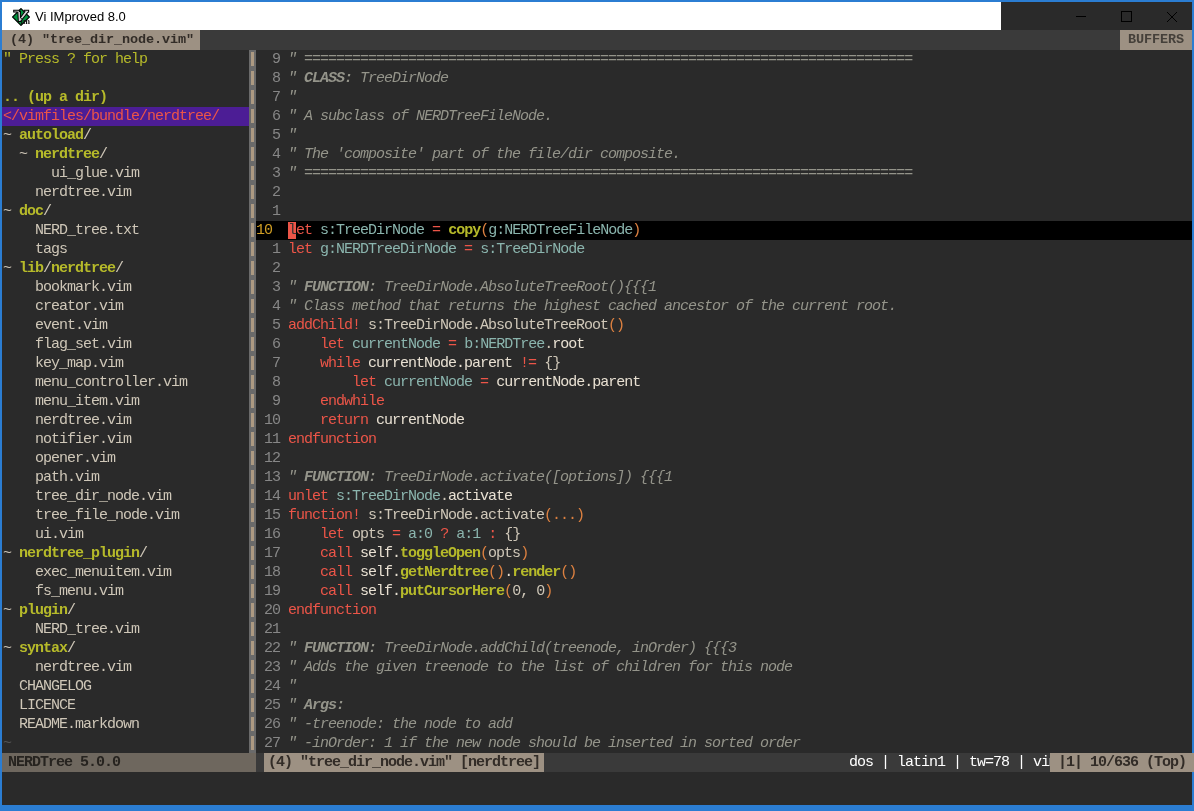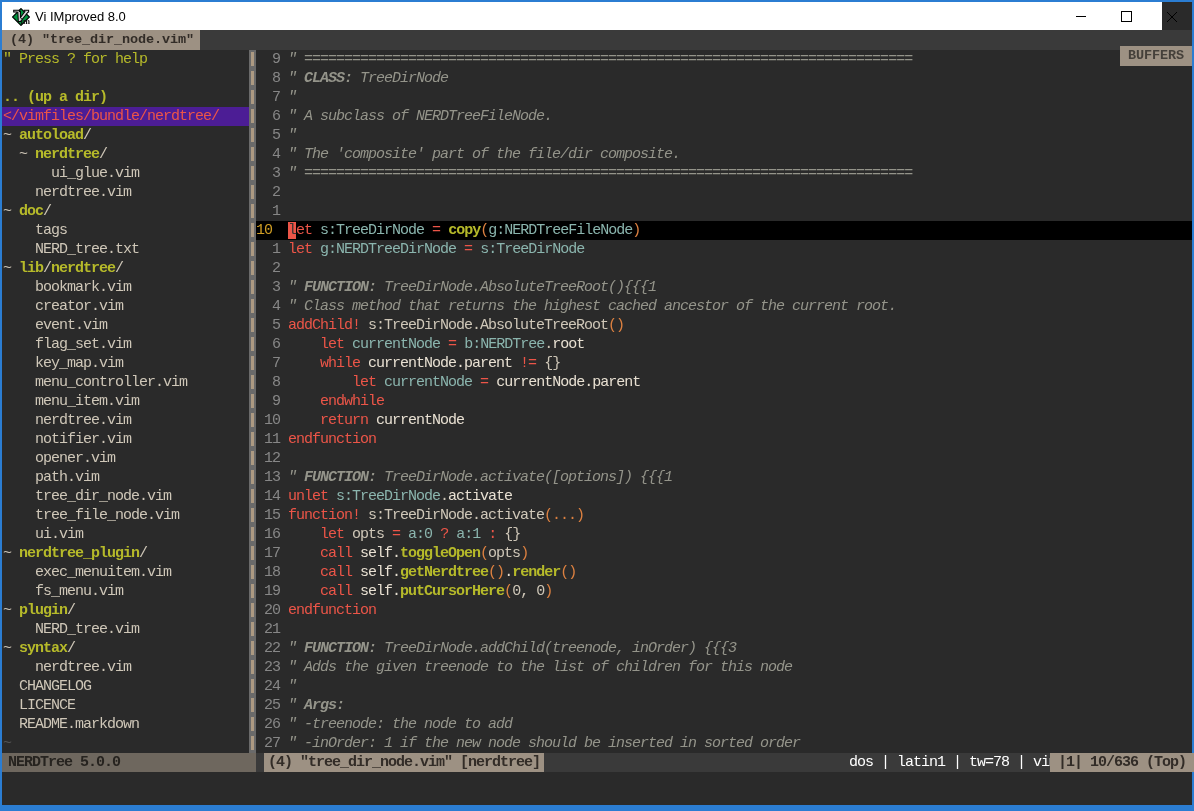--- a/index.html
+++ b/index.html
@@ -2,29 +2,29 @@
 <html><head><meta charset="utf-8"><style>
 * { margin:0; padding:0; box-sizing:border-box; }
 html,body { width:1194px; height:811px; overflow:hidden; }
 body { position:relative; background:#2a2a2a; font-family:"Liberation Mono",monospace; }
 .abs { position:absolute; }
 i { font-style:normal; }
 
 #frame { left:0; top:0; width:1194px; height:811px; border:2px solid #2b7dd2; border-bottom:none; }
 #botborder { left:0; top:805px; width:1194px; height:6px; background:#2b7dd2; }
 
-#title { left:2px; top:2px; width:1160px; height:28px; background:#ffffff; font-family:"Liberation Sans",sans-serif; font-size:13px; color:#000; }
+#title { left:2px; top:2px; width:999px; height:28px; background:#ffffff; font-family:"Liberation Sans",sans-serif; font-size:13px; color:#000; }
 #title .txt { position:absolute; left:33px; top:7px; }
 
 .wb { position:absolute; top:0; height:28px; }
 
 #tabbar { left:2px; top:30px; width:1190px; height:20px; background:#3a3a3a; font-size:13.5px; letter-spacing:-0.1px; }
 #tab { position:absolute; left:0; top:0; width:198px; height:20px; background:#9d9183; color:#322c27; font-weight:bold; line-height:20px; white-space:pre; }
 #tab i { margin-left:8px; }
-#buffers { position:absolute; right:0; top:16px; width:72px; height:20px; background:#9d9183; color:#45403a; font-weight:bold; line-height:20px; text-align:center; }
+#buffers { position:absolute; right:0; top:0; width:72px; height:20px; background:#9d9183; color:#45403a; font-weight:bold; line-height:20px; text-align:center; }
 
 .r { height:19px; line-height:19px; white-space:pre; font-size:15px; letter-spacing:-1px; color:#cfc7b8; }
 #sidebar { left:2px; top:50px; width:247px; height:703px; padding-left:1px; }
 #sidebar .hl { background:#4c1d95; margin-left:-1px; padding-left:1px; }
 #sep { left:249px; top:50px; width:7px; height:703px; background:#6a6a6a; }
 #sep .d { position:absolute; left:2px; top:0; width:3px; height:703px;
   background:repeating-linear-gradient(to bottom,#6a6a6a 0 2px,#ad9a82 2px 16px,#6a6a6a 16px 19px); }
 #editor { left:256px; top:50px; width:936px; height:703px; }
 #editor .cl { background:#000000; }
 
@@ -73,22 +73,22 @@
 <div class="abs" id="sidebar">
 <div class="r "><i class="g">" Press ? for help</i></div>
 <div class="r "></div>
 <div class="r "><i class="gb">.. (up a dir)</i></div>
 <div class="r hl"><i class="red">&lt;/vimfiles/bundle/nerdtree/</i></div>
 <div class="r ">~ <i class="gb">autoload</i>/</div>
 <div class="r ">  ~ <i class="gb">nerdtree</i>/</div>
 <div class="r ">      ui_glue.vim</div>
 <div class="r ">    nerdtree.vim</div>
 <div class="r ">~ <i class="gb">doc</i>/</div>
+<div class="r ">    NERD_tree.txt</div>
 <div class="r ">    tags</div>
-<div class="r ">    NERD_tree.txt</div>
 <div class="r ">~ <i class="gb">lib</i>/<i class="gb">nerdtree</i>/</div>
 <div class="r ">    bookmark.vim</div>
 <div class="r ">    creator.vim</div>
 <div class="r ">    event.vim</div>
 <div class="r ">    flag_set.vim</div>
 <div class="r ">    key_map.vim</div>
 <div class="r ">    menu_controller.vim</div>
 <div class="r ">    menu_item.vim</div>
 <div class="r ">    nerdtree.vim</div>
 <div class="r ">    notifier.vim</div>

